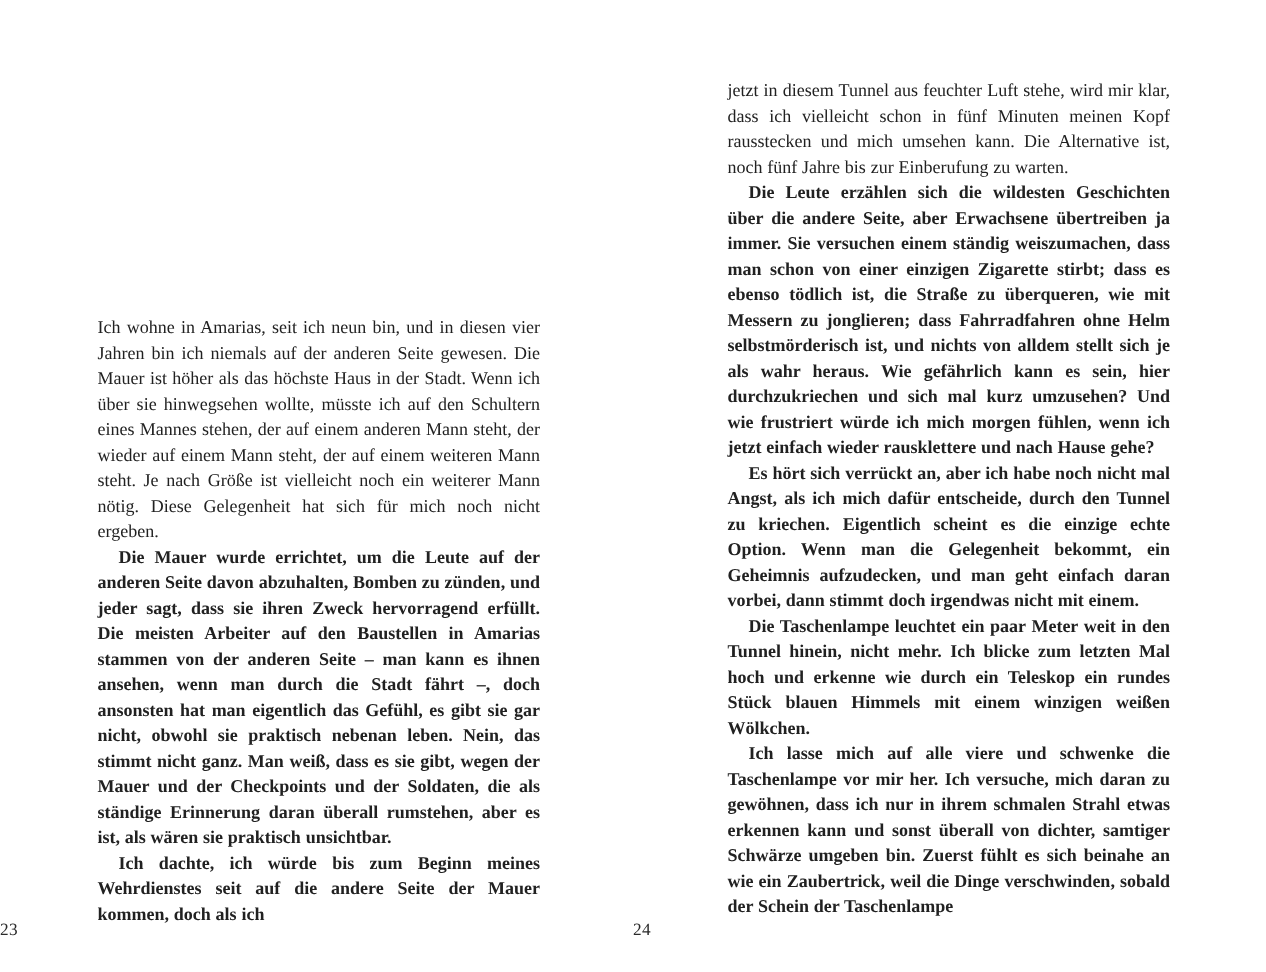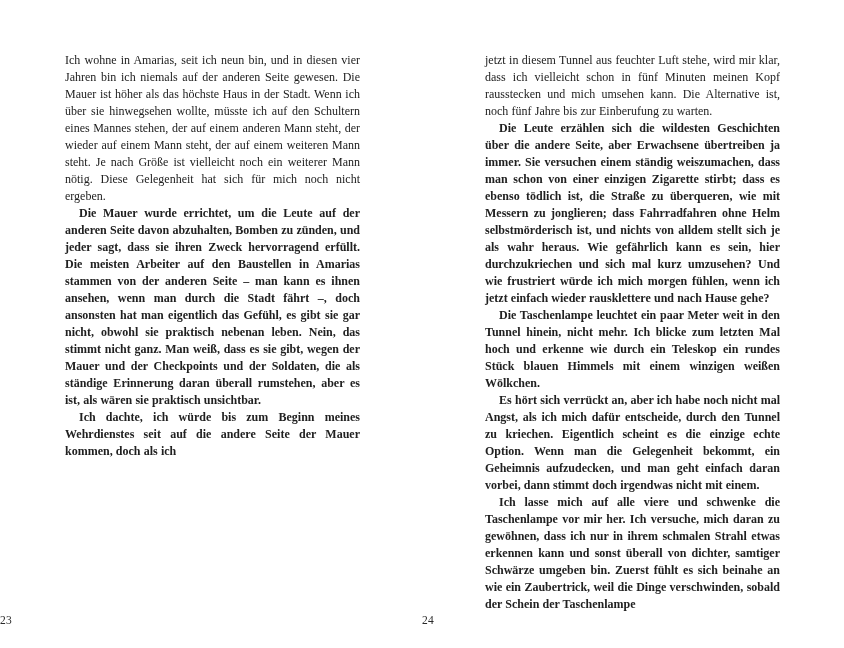--- a/index.html
+++ b/index.html
@@ -24,20 +24,21 @@
       height: 648px;
       box-sizing: border-box;
     }
     .page.left  { padding: 52px 62px 0 65px; }
     .page.right { padding: 52px 104px 0 63px; }
 
     .text-block {
       width: 295px;
     }
     .left-offset {
+      margin-top: 158px;
     }
     p.para {
       margin: 0;
       font-size: 12px;
       line-height: 17px;
       text-align: justify;
       hyphens: auto;
       -webkit-hyphens: auto;
       word-spacing: 0.2px;
     }
@@ -67,20 +68,20 @@
       <p class="para indent">Die Mauer wurde errichtet, um die Leute auf der anderen Seite davon abzuhalten, Bomben zu zünden, und jeder sagt, dass sie ihren Zweck hervorragend erfüllt. Die meisten Arbeiter auf den Baustellen in Amarias stammen von der anderen Seite – man kann es ihnen ansehen, wenn man durch die Stadt fährt –, doch ansonsten hat man eigentlich das Gefühl, es gibt sie gar nicht, obwohl sie praktisch nebenan leben. Nein, das stimmt nicht ganz. Man weiß, dass es sie gibt, wegen der Mauer und der Checkpoints und der Soldaten, die als ständige Erinnerung daran überall rumstehen, aber es ist, als wären sie praktisch unsichtbar.</p>
       <p class="para indent">Ich dachte, ich würde bis zum Beginn meines Wehrdienstes seit auf die andere Seite der Mauer kommen, doch als ich</p>
     </div>
     <div class="page-number">23</div>
   </div>
 
   <div class="page right">
     <div class="text-block" lang="de">
       <p class="para">jetzt in diesem Tunnel aus feuchter Luft stehe, wird mir klar, dass ich vielleicht schon in fünf Minuten meinen Kopf rausstecken und mich umsehen kann. Die Alternative ist, noch fünf Jahre bis zur Einberufung zu warten.</p>
       <p class="para indent">Die Leute erzählen sich die wildesten Geschichten über die andere Seite, aber Erwachsene übertreiben ja immer. Sie versuchen einem ständig weiszumachen, dass man schon von einer einzigen Zigarette stirbt; dass es ebenso tödlich ist, die Straße zu überqueren, wie mit Messern zu jonglieren; dass Fahrradfahren ohne Helm selbstmörderisch ist, und nichts von alldem stellt sich je als wahr heraus. Wie gefährlich kann es sein, hier durchzukriechen und sich mal kurz umzusehen? Und wie frustriert würde ich mich morgen fühlen, wenn ich jetzt einfach wieder rausklettere und nach Hause gehe?</p>
+      <p class="para indent">Es hört sich verrückt an, aber ich habe noch nicht mal Angst, als ich mich dafür entscheide, durch den Tunnel zu kriechen. Eigentlich scheint es die einzige echte Option. Wenn man die Gelegenheit bekommt, ein Geheimnis aufzudecken, und man geht einfach daran vorbei, dann stimmt doch irgendwas nicht mit einem.</p>
       <p class="para indent">Die Taschenlampe leuchtet ein paar Meter weit in den Tunnel hinein, nicht mehr. Ich blicke zum letzten Mal hoch und erkenne wie durch ein Teleskop ein rundes Stück blauen Himmels mit einem winzigen weißen Wölkchen.</p>
-      <p class="para indent">Es hört sich verrückt an, aber ich habe noch nicht mal Angst, als ich mich dafür entscheide, durch den Tunnel zu kriechen. Eigentlich scheint es die einzige echte Option. Wenn man die Gelegenheit bekommt, ein Geheimnis aufzudecken, und man geht einfach daran vorbei, dann stimmt doch irgendwas nicht mit einem.</p>
       <p class="para indent">Ich lasse mich auf alle viere und schwenke die Taschenlampe vor mir her. Ich versuche, mich daran zu gewöhnen, dass ich nur in ihrem schmalen Strahl etwas erkennen kann und sonst überall von dichter, samtiger Schwärze umgeben bin. Zuerst fühlt es sich beinahe an wie ein Zaubertrick, weil die Dinge verschwinden, sobald der Schein der Taschenlampe</p>
     </div>
     <div class="page-number">24</div>
   </div>
 
 </div>
 
 </body></html>

